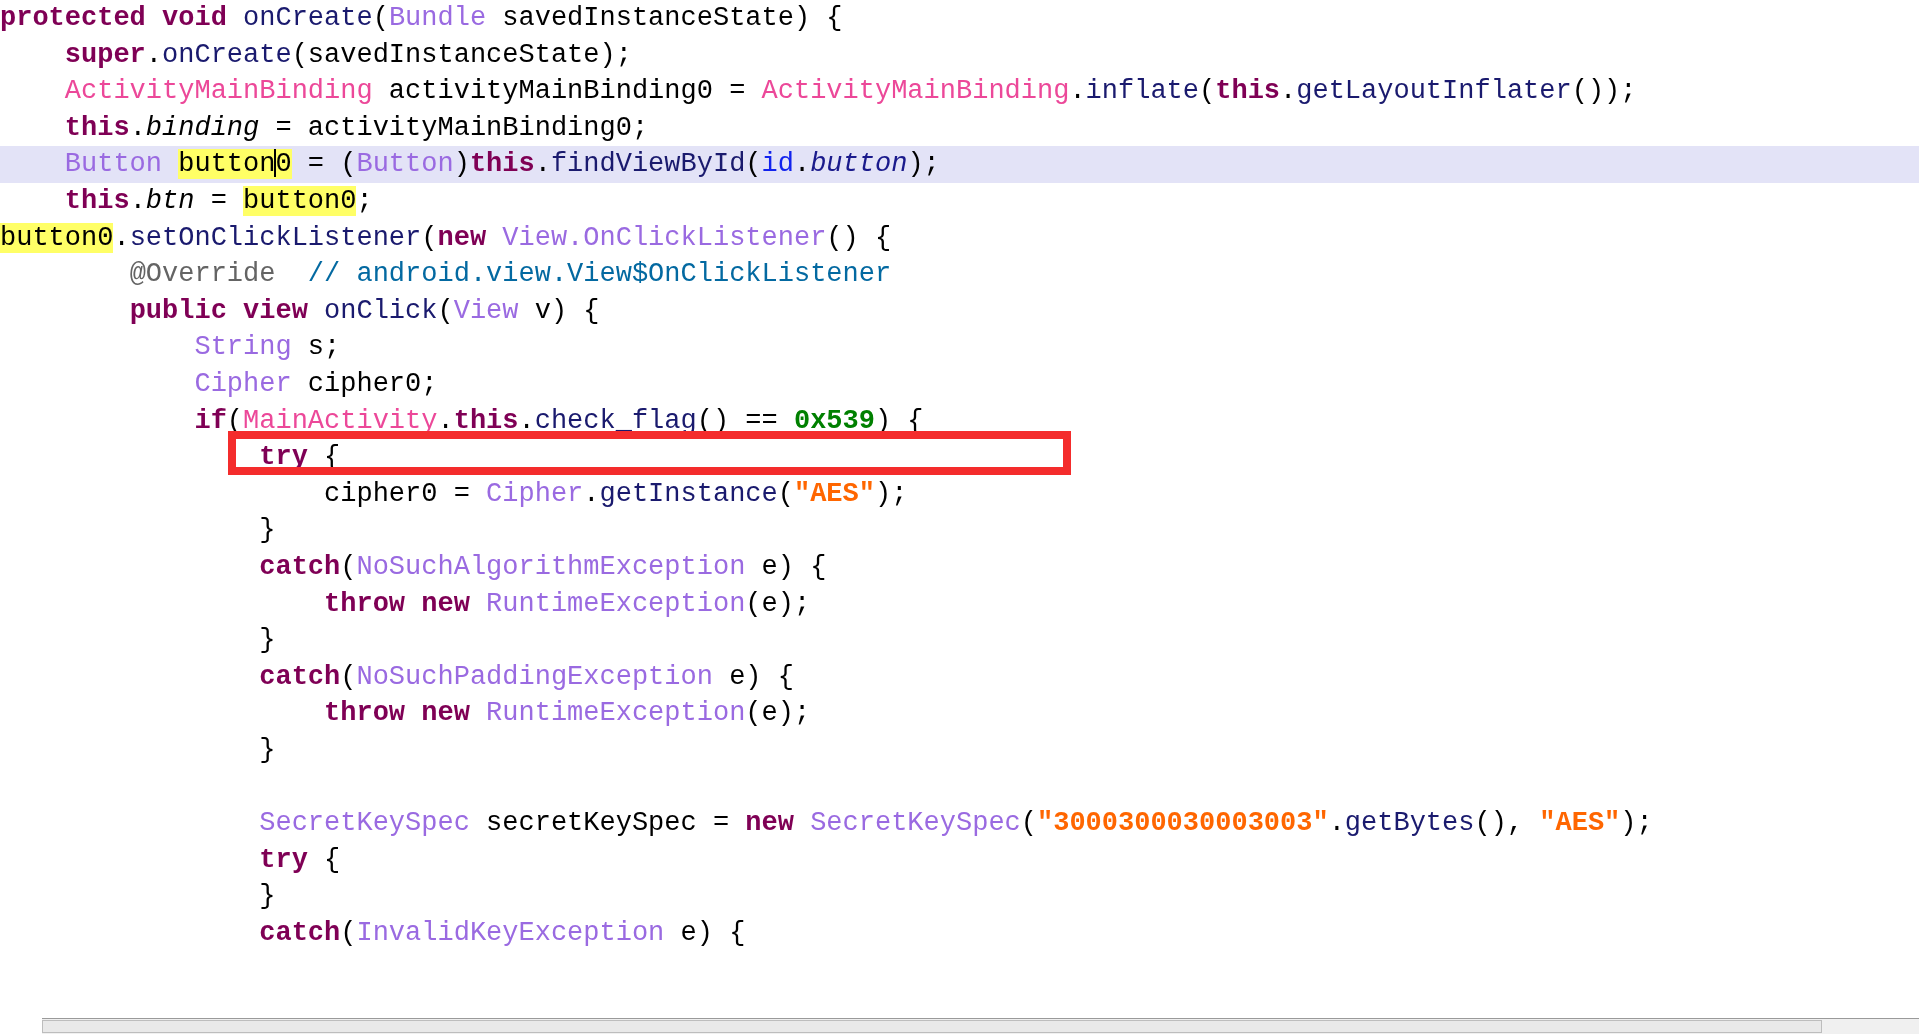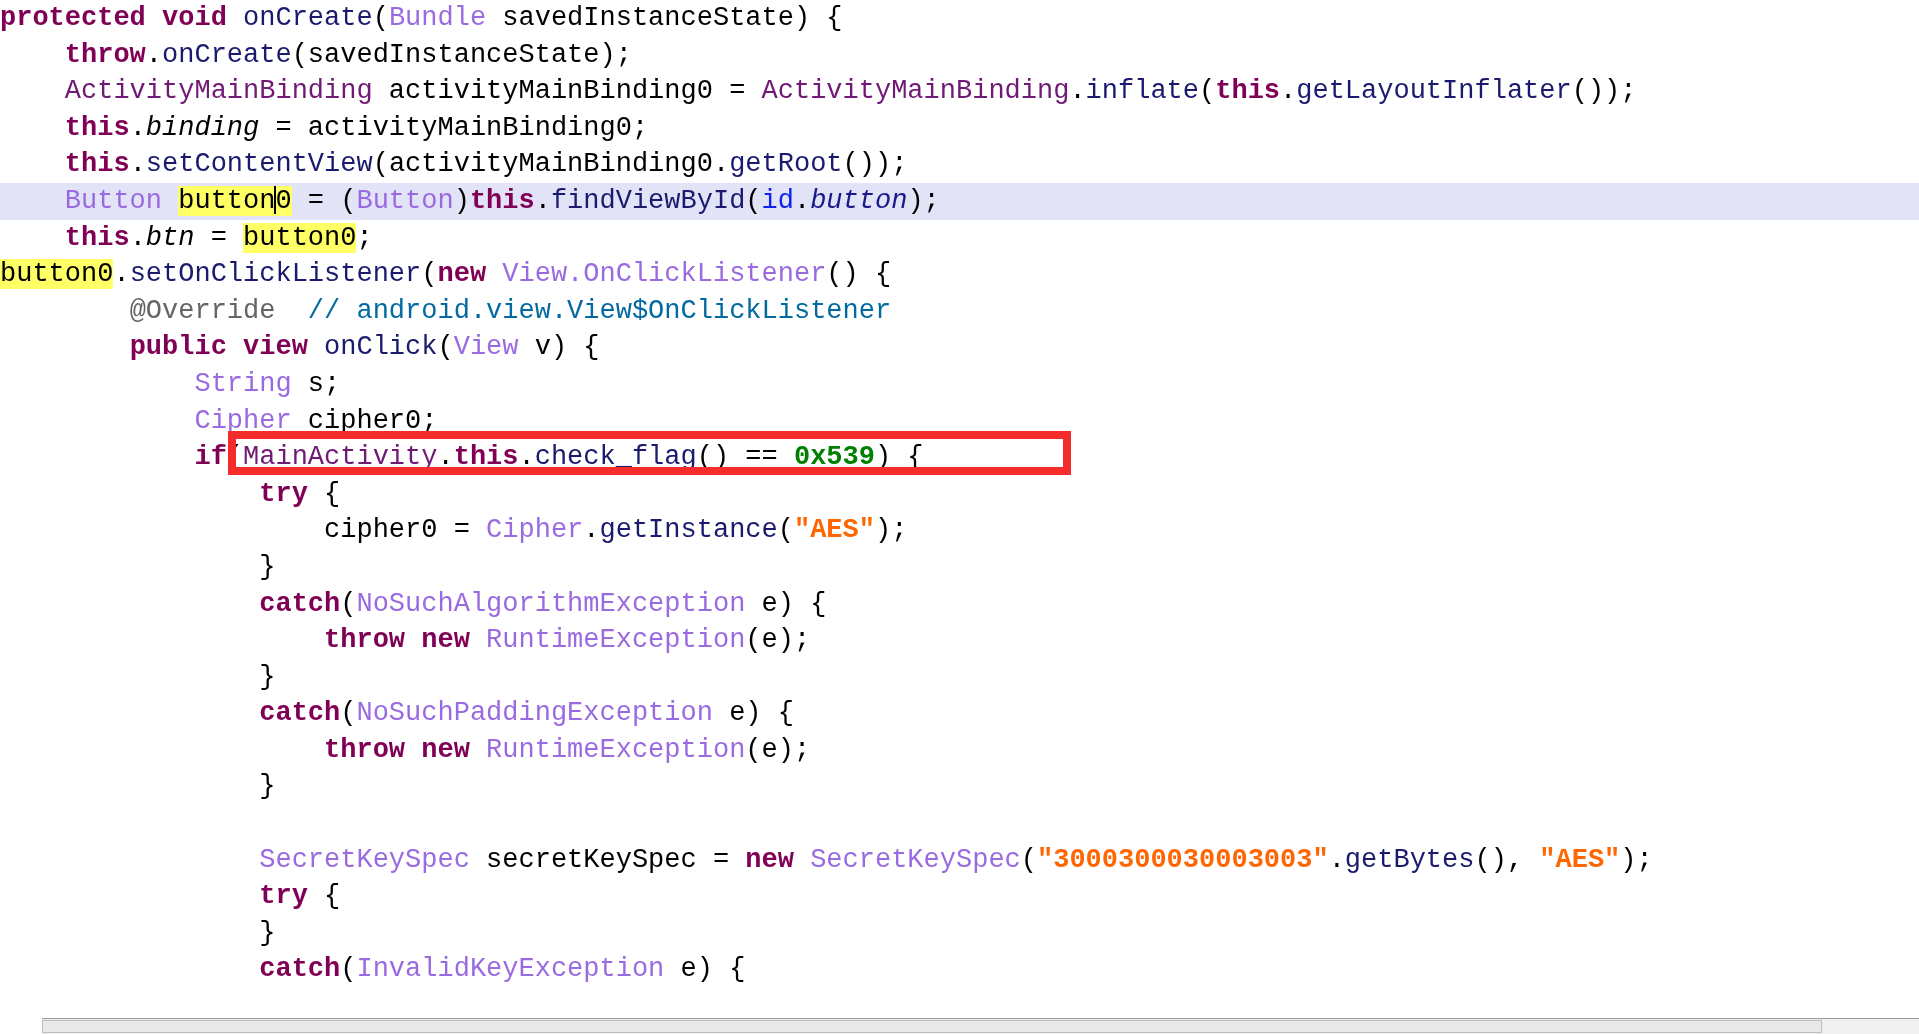--- a/index.html
+++ b/index.html
@@ -40,21 +40,21 @@
     letter-spacing: 0px;
   }
 
   .code-line.current {
     background: #e3e3f7;
   }
 
   
   .t-kw       { color: #7f0055; font-weight: bold; }          
   .t-type     { color: #9a6ae1; }                             
-  .t-typeb    { color: #701a75; text-align: right; }                             
+  .t-typeb    { color: #ec4899; text-align: right; }                             
   .t-plain    { color: #000000; }
   .t-field    { color: #000000; font-style: italic; text-align: center; }         
   .t-fieldb   { color: #1a1a8c; font-style: italic; }         
   .t-id       { color: #1122ee; }                             
   .t-method   { color: #1a1a6e; }                             
   .t-str      { color: #ff6600; font-weight: bold; }          
   .t-num      { color: #008000; font-weight: bold; }          
   .t-comment  { color: #0369a1; }                             
   .t-anno     { color: #646464; }                             
   .t-op       { color: #000000; }
@@ -110,27 +110,26 @@
 </style>
 </head>
 <body>
 
 <div id="code-viewer" style="background: rgb(255, 255, 255);">
 
   <div id="code-lines">
 
     <div class="code-line"><span class="t-kw">protected void </span><span class="t-method">onCreate</span><span class="t-op">(</span><span class="t-type">Bundle</span><span class="t-plain"> savedInstanceState</span><span class="t-op">) {</span></div>
 
-    <div class="code-line"><span class="t-plain">    </span><span class="t-kw">throw</span><span class="t-op">.</span><span class="t-method">onCreate</span><span class="t-op">(</span><span class="t-plain">savedInstanceState</span><span class="t-op">);</span></div>
+    <div class="code-line"><span class="t-plain">    </span><span class="t-kw">super</span><span class="t-op">.</span><span class="t-method">onCreate</span><span class="t-op">(</span><span class="t-plain">savedInstanceState</span><span class="t-op">);</span></div>
 
     <div class="code-line"><span class="t-plain">    </span><span class="t-typeb">ActivityMainBinding</span><span class="t-plain"> activityMainBinding0 </span><span class="t-op">= </span><span class="t-typeb">ActivityMainBinding</span><span class="t-op">.</span><span class="t-method">inflate</span><span class="t-op">(</span><span class="t-kw">this</span><span class="t-op">.</span><span class="t-method">getLayoutInflater</span><span class="t-op">());</span></div>
 
     <div class="code-line"><span class="t-plain">    </span><span class="t-kw">this</span><span class="t-op">.</span><span class="t-field">binding</span><span class="t-op"> = </span><span class="t-plain">activityMainBinding0;</span></div>
 
-    <div class="code-line"><span class="t-plain">    </span><span class="t-kw">this</span><span class="t-op">.</span><span class="t-method">setContentView</span><span class="t-op">(</span><span class="t-plain">activityMainBinding0</span><span class="t-op">.</span><span class="t-method">getRoot</span><span class="t-op">());</span></div>
 
     <div class="code-line current" style="background: rgb(227, 227, 247);"><span class="t-plain">    </span><span class="t-type">Button </span><span class="hl-occurrence" style="background: rgb(255, 255, 102);"><span class="t-plain">button</span><span class="caret"></span><span class="t-plain">0</span></span><span class="t-op"> = (</span><span class="t-type">Button</span><span class="t-op">)</span><span class="t-kw">this</span><span class="t-op">.</span><span class="t-method">findViewById</span><span class="t-op">(</span><span class="t-id">id</span><span class="t-op">.</span><span class="t-fieldb">button</span><span class="t-op">);</span></div>
 
     <div class="code-line"><span class="t-plain">    </span><span class="t-kw">this</span><span class="t-op">.</span><span class="t-field">btn</span><span class="t-op"> = </span><span class="hl-occurrence" style="background: rgb(255, 255, 102);"><span class="t-plain">button0</span></span><span class="t-op">;</span></div>
 
     <div class="code-line"><span class="hl-occurrence" style="background: rgb(255, 255, 102);"><span class="t-plain">button0</span></span><span class="t-op">.</span><span class="t-method">setOnClickListener</span><span class="t-op">(</span><span class="t-kw">new </span><span class="t-type">View.OnClickListener</span><span class="t-op">() {</span></div>
 
     <div class="code-line"><span class="t-plain">        </span><span class="t-anno">@Override</span><span class="t-comment">  // android.view.View$OnClickListener</span></div>
 
     <div class="code-line"><span class="t-plain">        </span><span class="t-kw">public view </span><span class="t-method">onClick</span><span class="t-op">(</span><span class="t-type">View</span><span class="t-plain"> v</span><span class="t-op">) {</span></div>

